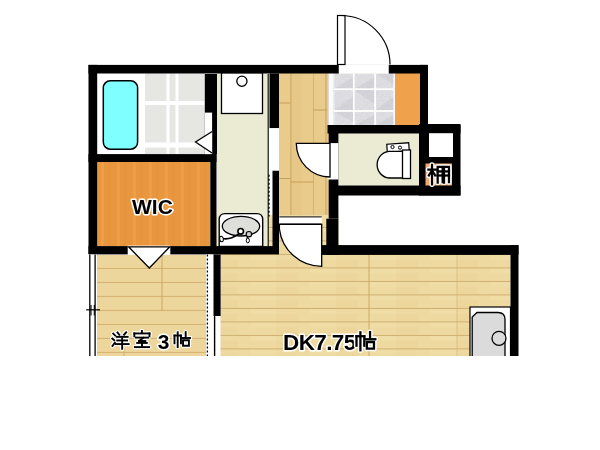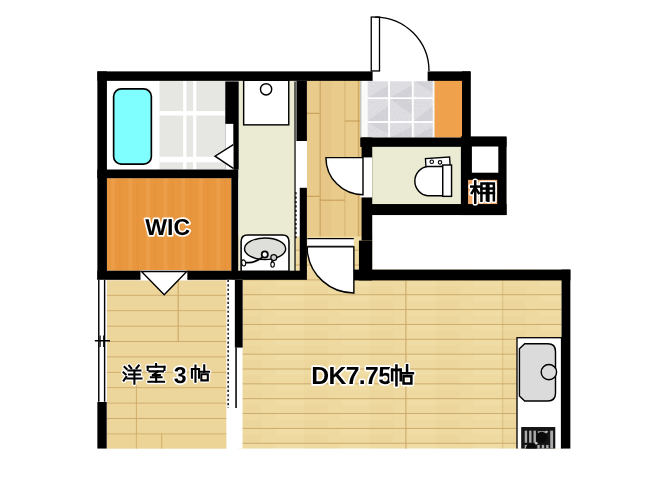--- a/index.html
+++ b/index.html
@@ -1,16 +1,16 @@
 <!DOCTYPE html>
 <html><head>
 <meta charset="utf-8">
 <style>
 html,body{margin:0;padding:0;background:#fff;}
-#stage{position:relative;width:600px;height:408px;background:#fff;overflow:hidden;}
+#stage{position:relative;width:600px;height:356px;background:#fff;overflow:hidden;}
 svg{display:block;}
 </style>
 </head>
 <body>
 <div id="stage">
 <svg width="600" height="450" viewBox="0 0 600 450" xmlns="http://www.w3.org/2000/svg">
 <defs>
 <pattern id="wdk" width="60" height="13.5" patternUnits="userSpaceOnUse" x="216" y="254.9">
   <rect width="60" height="13.5" fill="#EEDAA0"></rect>
   <rect y="12.6" width="60" height="0.9" fill="#CCAA6B"></rect>

